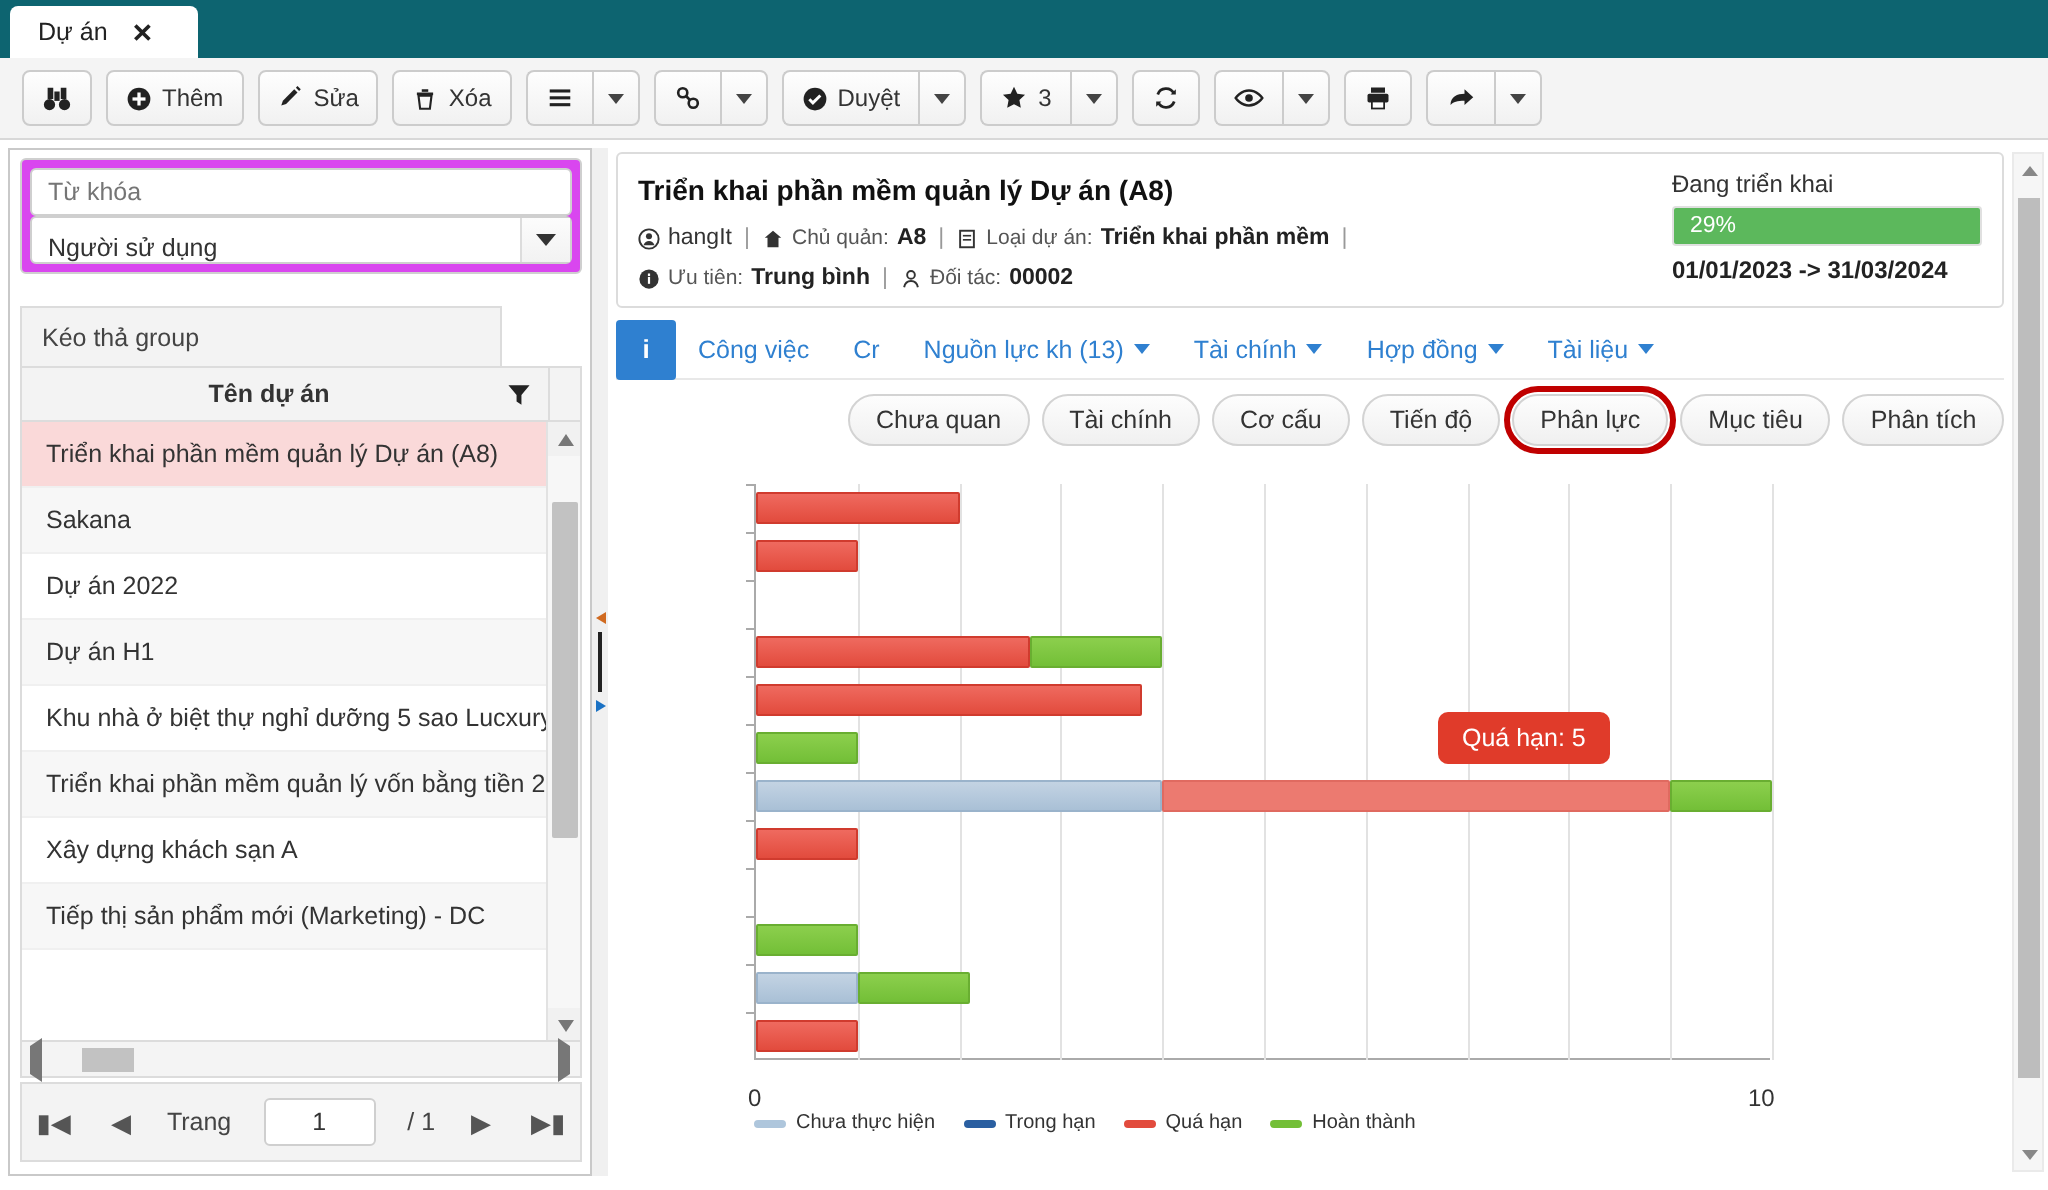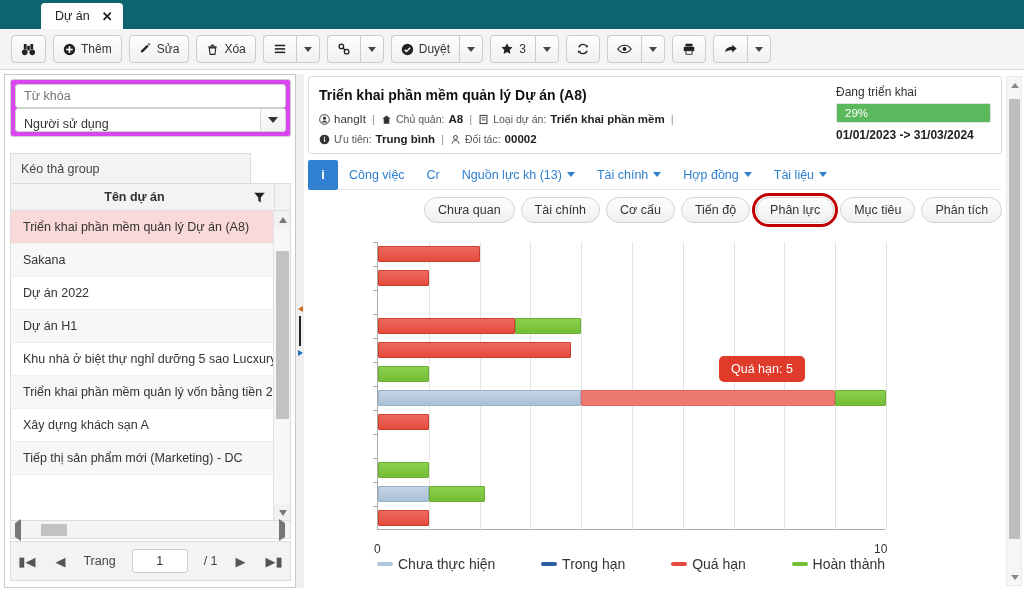--- a/index.html
+++ b/index.html
@@ -15,24 +15,23 @@
   }
 
   
   #titlebar {
     position: absolute; left: 0; top: 0; width: 1024px; height: 29px;
     background: #0d6470;
   }
   #app-tab {
     position: absolute; left: 5px; top: 3px; height: 26px;
     background: #fff; border-radius: 4px 4px 0 0;
-    padding: 0 10px 0 14px;
+    padding: 0 22px 0 14px;
     display: flex; align-items: center; gap: 12px;
     min-width: 80px;
-    margin-left: 36px;
   }
   #app-tab .tab-label { font-size: 12.5px; color: #222; }
   #app-tab .tab-close {
     font-size: 13px; color: #222; font-weight: bold; line-height: 1;
     cursor: pointer;
   }
 
   
   #toolbar {
     position: absolute; left: 0; top: 29px; width: 1024px; height: 41px;
@@ -253,22 +252,22 @@
   #tooltip {
     position:absolute; background:#e03b2a; color:#fff;
     padding:6px 12px; border-radius:5px; font-size:12.5px;
     white-space:nowrap;
   }
   .xtick {
     position:absolute; top:300px; font-size:12px; color:#333;
   }
   #legend {
     position:absolute; left:69px; top:322px; width:508px;
-    display:flex; align-items:center; justify-content:space-between; gap:14px;
-    font-size:14px; color:#333;
+    display:flex; align-items:center; justify-content:flex-start; gap:14px;
+    font-size:10px; color:#333;
   }
   .lg-item { display:flex; align-items:center; gap:5px; white-space:nowrap; }
   .lg-swatch { width:16px; height:4px; border-radius:2px; display:inline-block; }
 
   
   #right-vscroll {
     position:absolute; right:2px; top:2px; width:16px; height:510px;
     background:#f6f6f6; border:1px solid #eaeaea;
   }
   #right-vthumb {

